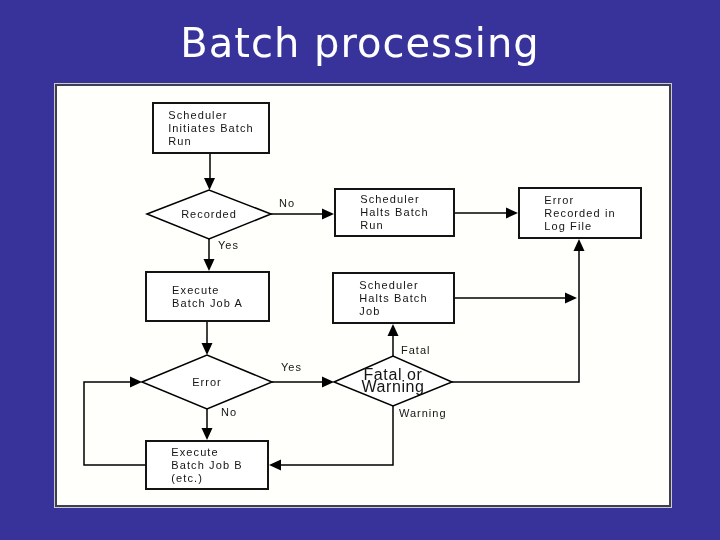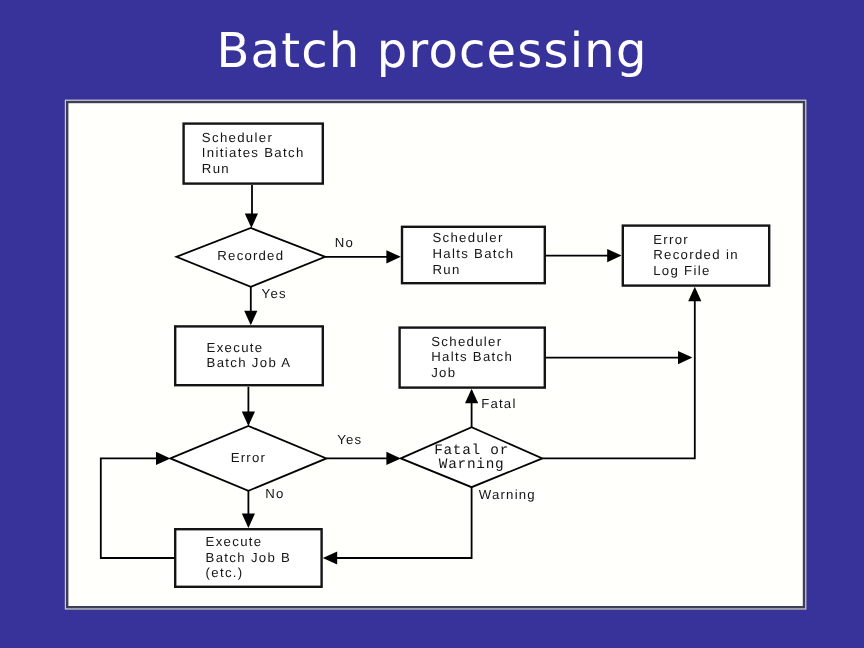--- a/index.html
+++ b/index.html
@@ -36,21 +36,21 @@
     text-align:left; color:#141414;
     font-size:11px; line-height:13px; letter-spacing:1.1px;
     white-space:pre-line;
   }
 
   .dlabel {
     position:absolute; text-align:center; color:#141414;
     font-size:11px; line-height:12px; letter-spacing:1px;
     white-space:pre-line; pointer-events:none;
   }
-  .dlabel.small { font-size:12px; line-height:12px; letter-spacing:0.6px;font-family:Liberation Mono, monospace; }
+  .dlabel.small { font-size:16px; line-height:12px; letter-spacing:0.6px; }
 
   .elabel {
     position:absolute; color:#141414;
     font-size:11px; letter-spacing:1px; white-space:nowrap;
   }
 </style>
 </head>
 <body>
 
 <div class="slide">
@@ -127,18 +127,18 @@
 Warning</div>
 
     <div class="elabel" style="left:222px; top:111px;">No</div>
 
     <div class="elabel" style="left:161px; top:153px;">Yes</div>
 
     <div class="elabel" style="left:224px; top:275px;">Yes</div>
 
     <div class="elabel" style="left:164px; top:320px;">No</div>
 
-    <div class="elabel" style="left:344px; top:245px;">Fatal</div>
+    <div class="elabel" style="left:344px; top:258px;">Fatal</div>
 
     <div class="elabel" style="left:342px; top:321px;">Warning</div>
 
   </div>
 </div>
 
 </body></html>

